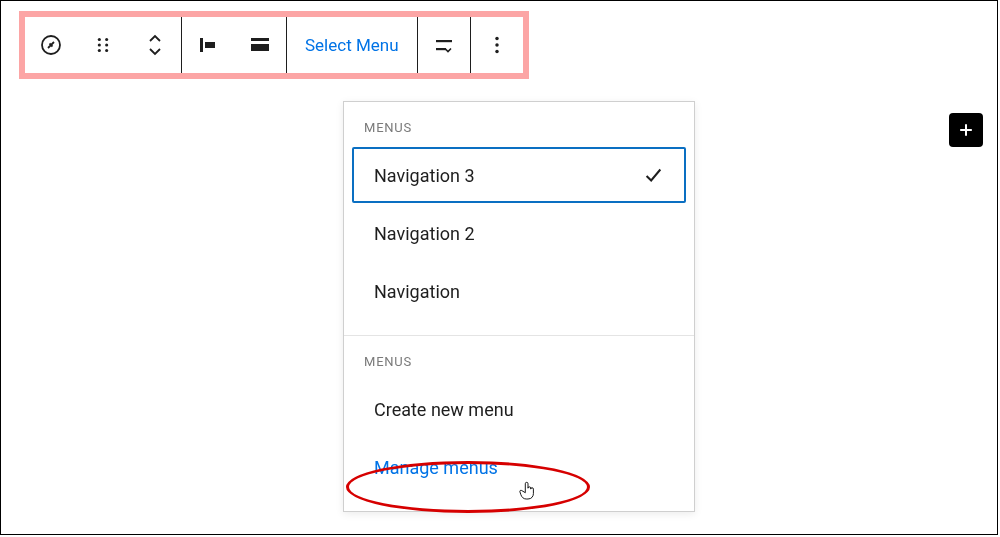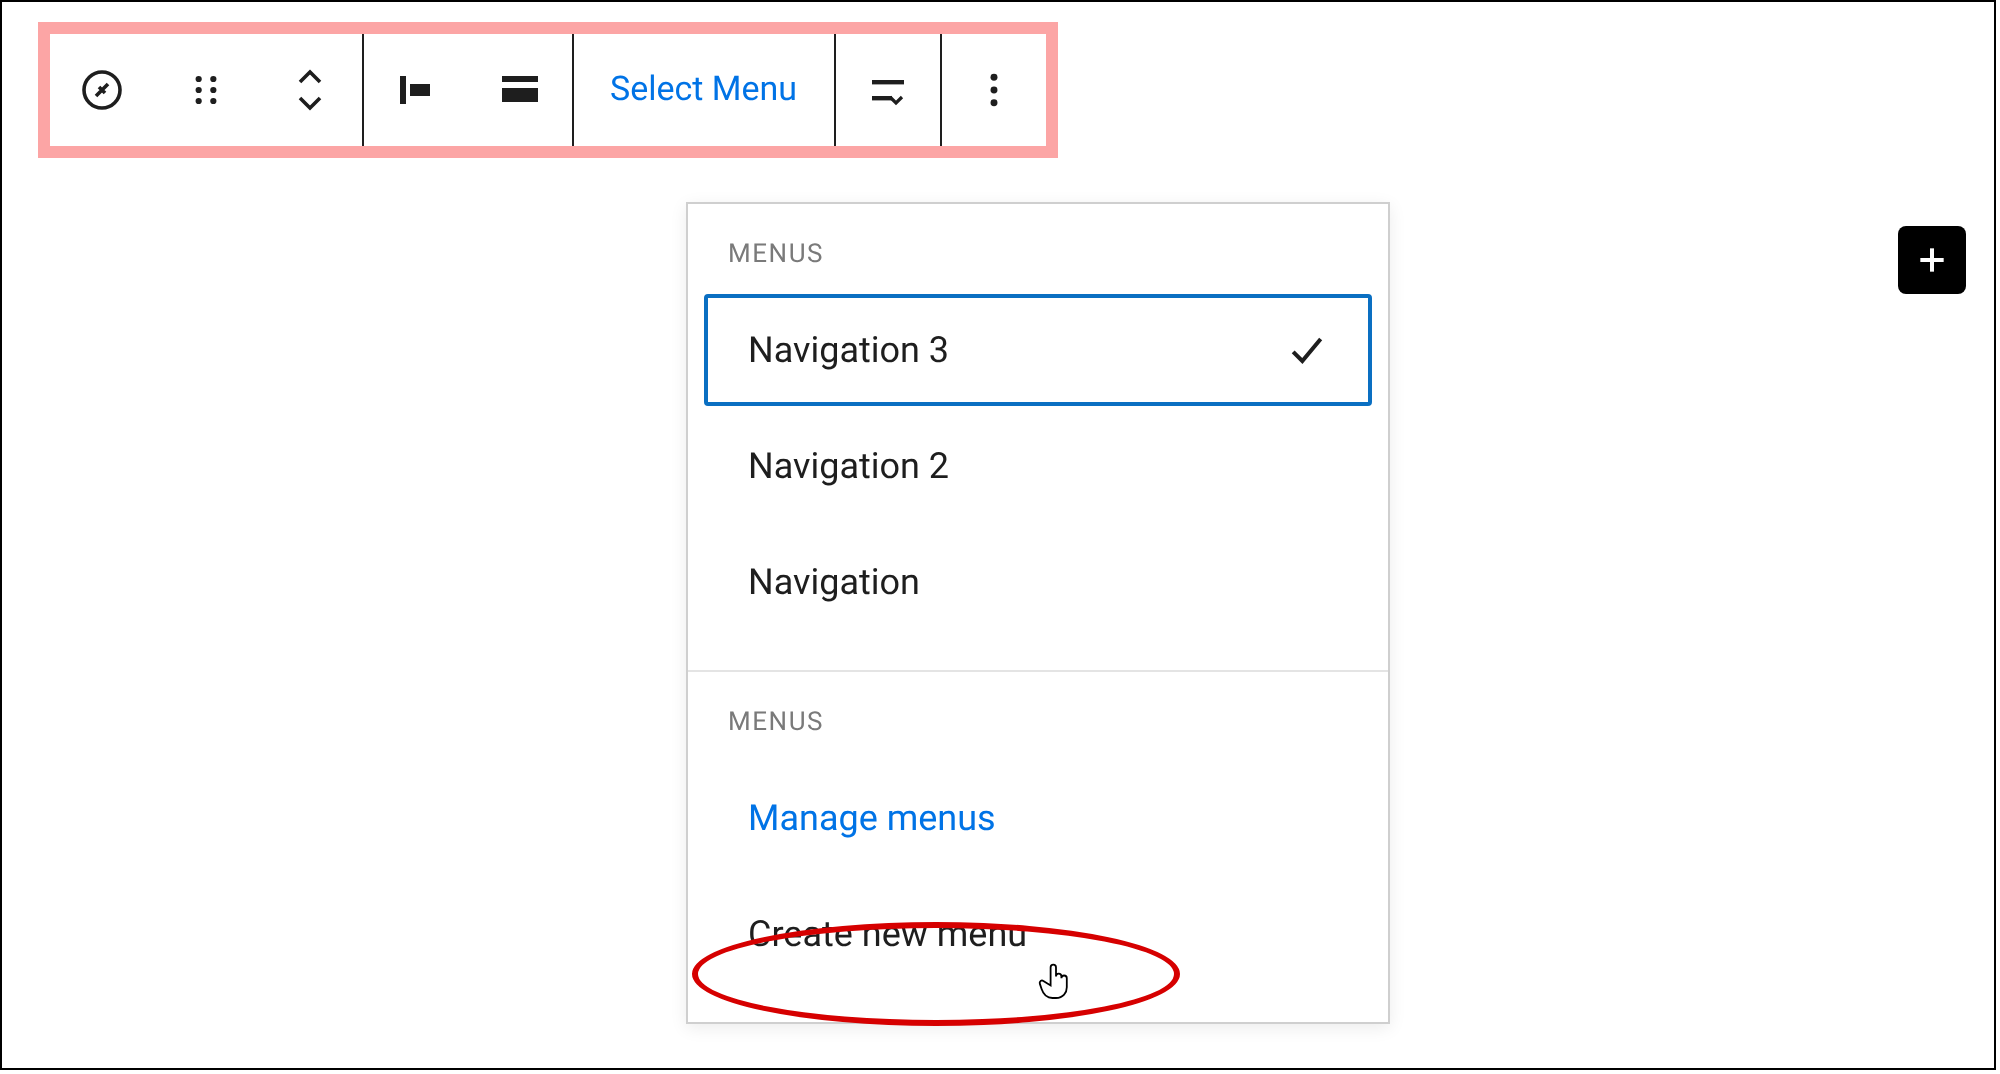--- a/index.html
+++ b/index.html
@@ -113,25 +113,25 @@
       <div class="dd-item">
         <span>Navigation 2</span>
       </div>
       <div class="dd-item">
         <span>Navigation</span>
       </div>
     </div>
     <div class="dd-divider"></div>
     <div class="dd-sec">
       <div class="dd-title">MENUS</div>
+      <div class="dd-item">
+        <span>Create new menu</span>
+      </div>
       <div class="dd-item link">
         <span>Manage menus</span>
-      </div>
-      <div class="dd-item">
-        <span>Create new menu</span>
       </div>
     </div>
   </div>
 
   <div class="annot" style="left:345px;top:460px;width:238px;height:46px"></div>
 
   <svg class="cursor" style="left:518px;top:478px" viewBox="0 0 20 24">
     <path d="M7 12 V5 a1.5 1.5 0 0 1 3 0 V10 a1.5 1.5 0 0 1 3 0 V11 a1.5 1.5 0 0 1 3 0 V16 c0 3 -2 6 -6 6 h-2 c-3 0 -5 -2 -6 -5 l-1 -3 c-.4 -1.2 1 -2.3 2 -1.4 L7 15 Z" fill="#fff" stroke="#000" stroke-width="1"></path>
   </svg>
 

